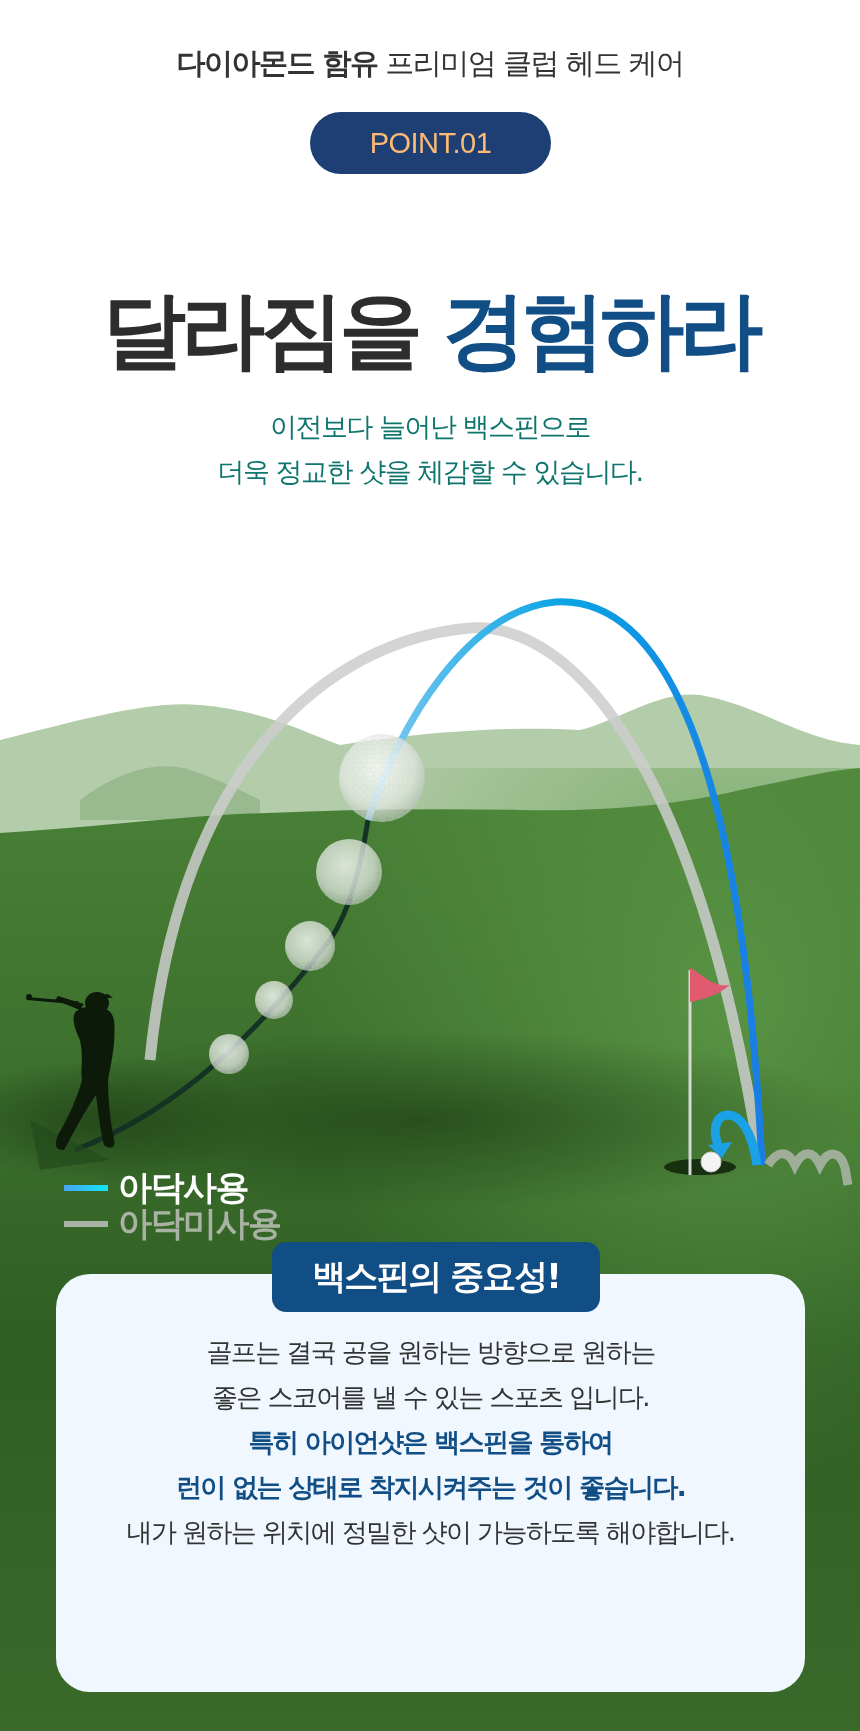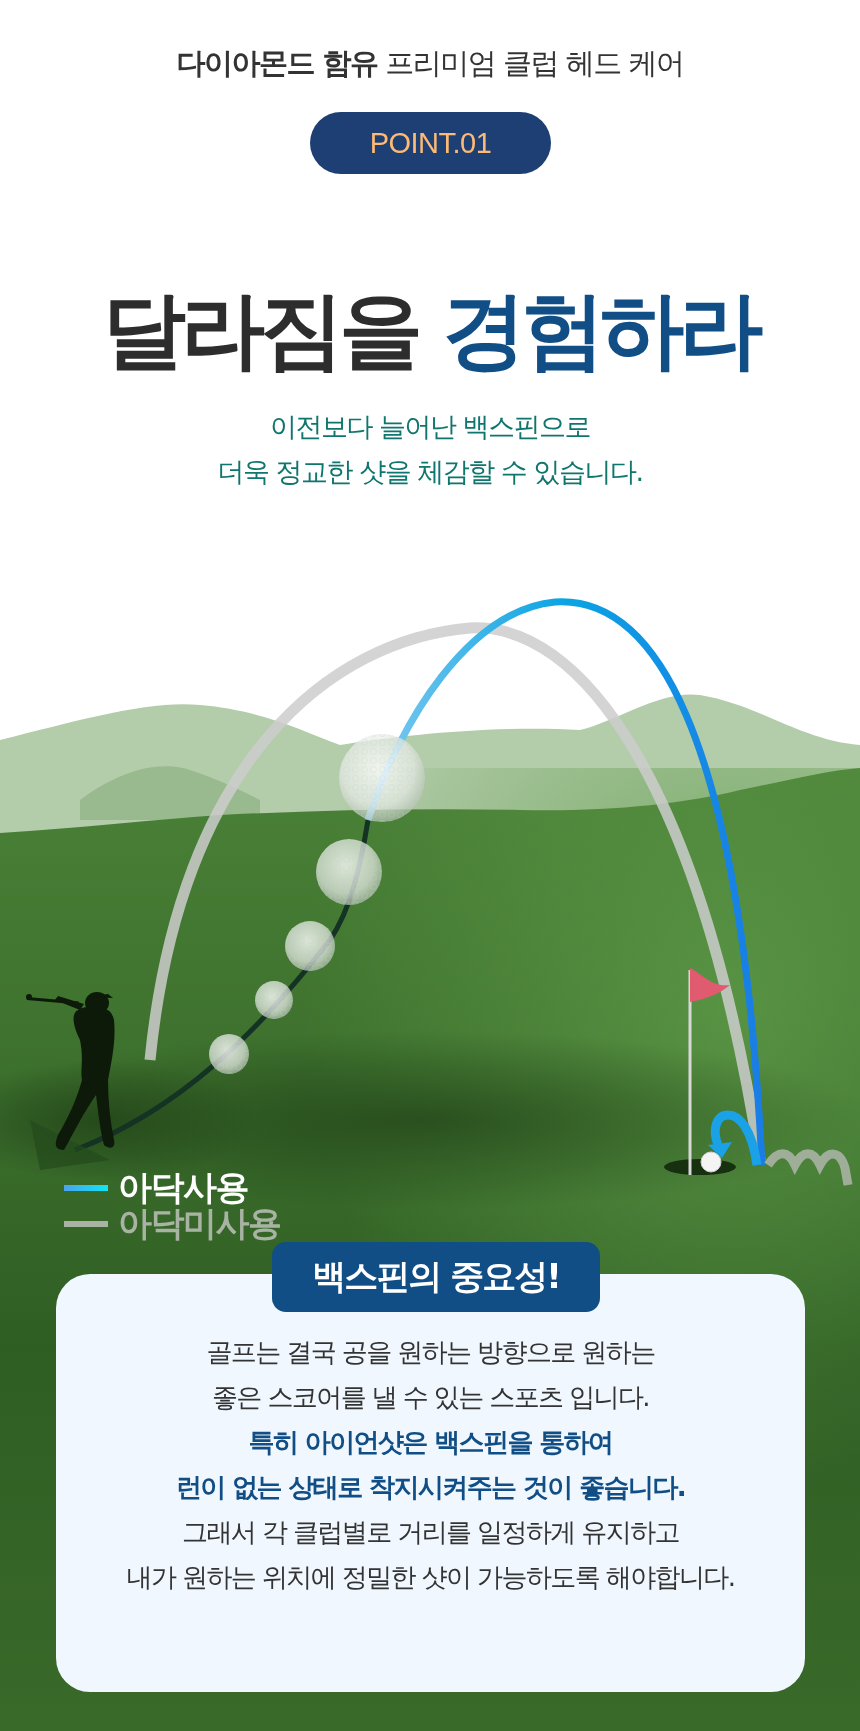--- a/index.html
+++ b/index.html
@@ -173,17 +173,16 @@
     </div>
   </div>
 
   <div class="card"></div>
   <div class="card-tab">백스핀의 중요성!</div>
   <div class="card-body">
     <div>골프는 결국 공을 원하는 방향으로 원하는</div>
     <div>좋은 스코어를 낼 수 있는 스포츠 입니다.</div>
     <div class="strong">특히 아이언샷은 백스핀을 통하여</div>
     <div class="strong">런이 없는 상태로 착지시켜주는 것이 좋습니다.</div>
-    <div>그래서 각 클럽별로 거리를 일정하게 유지하고</div>
     <div>내가 원하는 위치에 정밀한 샷이 가능하도록 해야합니다.</div>
   </div>
 
 </div>
 
 </body></html>

